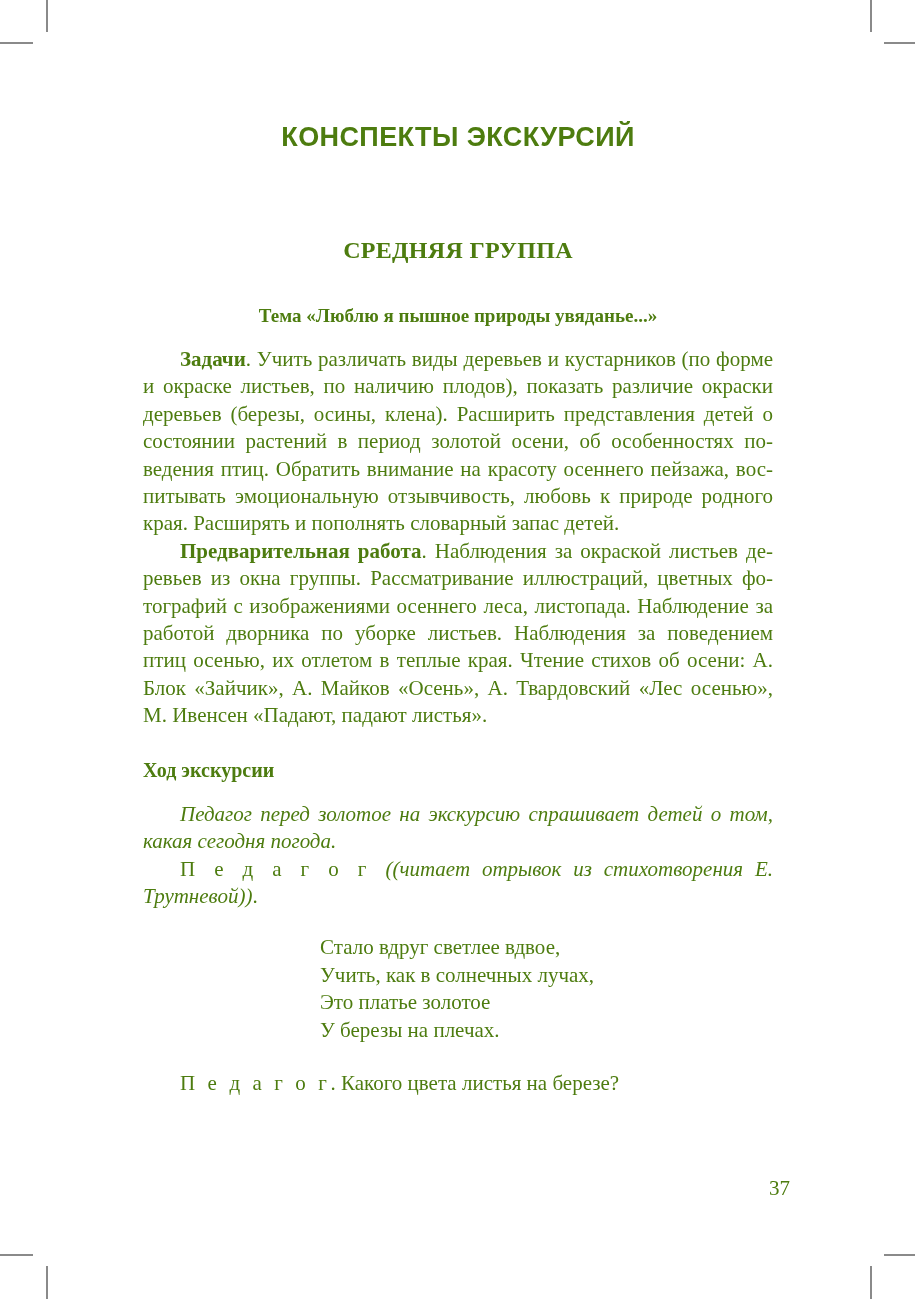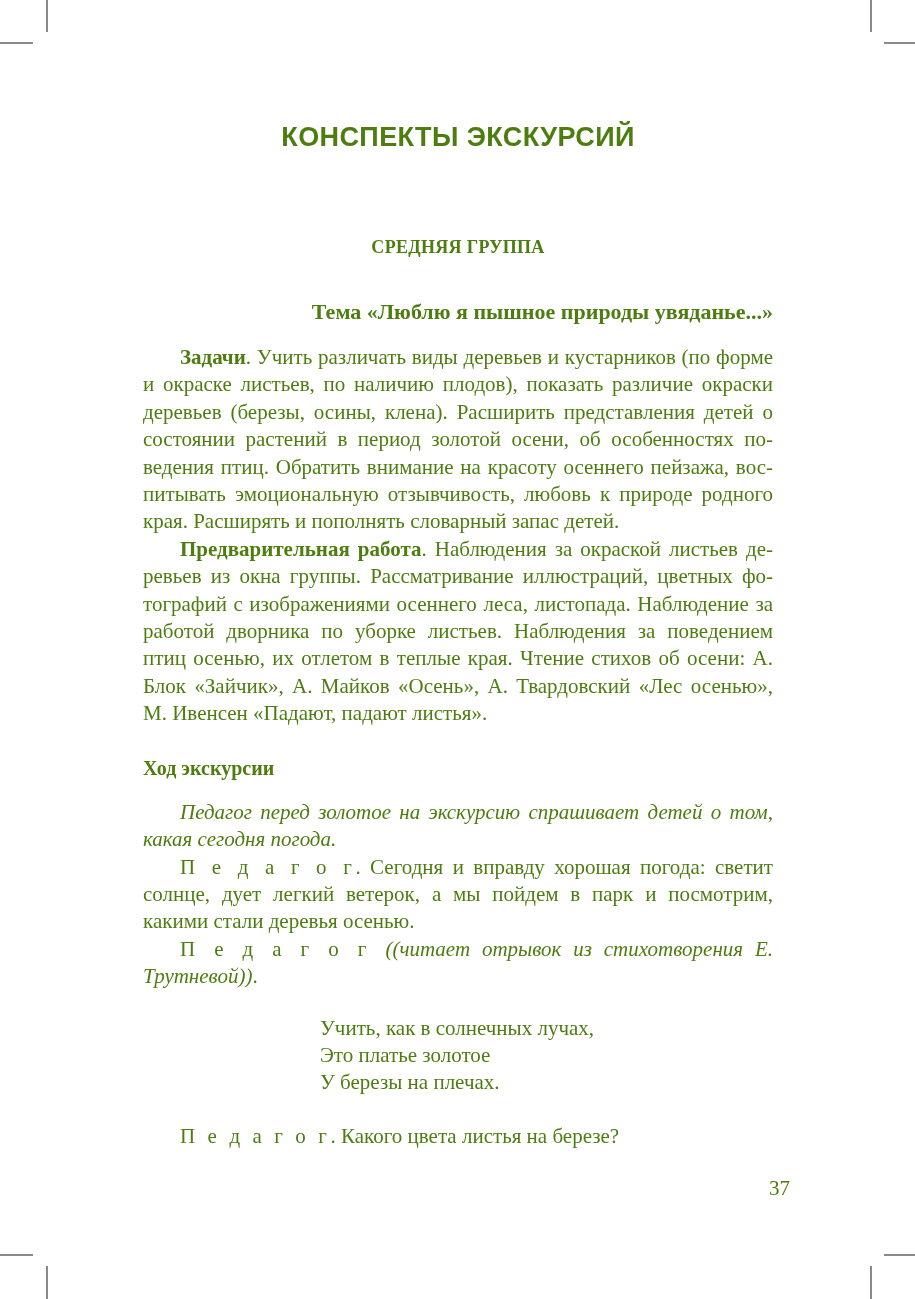--- a/index.html
+++ b/index.html
@@ -47,31 +47,31 @@
     font-weight: bold;
     font-size: 27px;
     letter-spacing: 0.4px;
     text-align: center;
     margin: 0;
     padding-top: 122px;
   }
 
   .group-heading {
     font-weight: bold;
-    font-size: 18px;
+    font-size: 24px;
     text-align: center;
     margin: 0;
     padding-top: 84px;
     letter-spacing: 0.3px;
   }
 
   .theme-heading {
     font-weight: bold;
-    font-size: 22px;
-    text-align: right;
+    font-size: 19px;
+    text-align: center;
     margin: 0;
     padding-top: 41px;
   }
 
   .section-heading {
     font-weight: bold;
     font-size: 20px;
     margin: 0;
     padding-top: 29px;
   }
@@ -134,26 +134,26 @@
     <h3 class="theme-heading">Тема «Люблю я пышное природы увяданье...»</h3>
 
     <p class="body first-after-heading"><span class="lead">Задачи</span><span>. Учить различать виды деревьев и кустарников (по фор­ме и окраске листьев, по наличию плодов), показать различие окра­ски деревьев (березы, осины, клена). Расширить представления детей о состоянии растений в период золотой осени, об особенностях по­ведения птиц. Обратить внимание на красоту осеннего пейзажа, вос­питывать эмоциональную отзывчивость, любовь к природе родного края. Расширять и пополнять словарный запас детей.</span></p>
 
     <p class="body"><span class="lead">Предварительная работа</span><span>. Наблюдения за окраской листьев де­ревьев из окна группы. Рассматривание иллюстраций, цветных фо­тографий с изображениями осеннего леса, листопада. Наблюдение за работой дворника по уборке листьев. Наблюдения за поведением птиц осенью, их отлетом в теплые края. Чтение стихов об осени: А. Блок «Зайчик», А. Майков «Осень», А. Твардовский «Лес осенью», М. Ивенсен «Падают, падают листья».</span></p>
 
     <h3 class="section-heading">Ход экскурсии</h3>
 
     <p class="body italic first-after-heading">Педагог перед золотое на экскурсию спрашивает детей о том, какая сегодня погода.</p>
 
-    <p class="body"><span class="spaced">П е д а г о г</span><span>. Сегодня и вправду хорошая погода: светит солнце, дует легкий ветерок, а мы пойдем в парк и посмотрим, какими стали деревья осенью.</span></p>
 
 
     <p class="body"><span class="spaced">П е д а г о г </span><span style="font-style:italic">(</span><span style="font-style:italic">(читает отрывок из стихотворения Е. Трутневой)</span><span style="font-style:italic">)</span><span>.</span></p>
 
     <div class="verse">
+      <div class="verse-line">Стало вдруг светлее вдвое,</div>
       <div class="verse-line">Учить, как в солнечных лучах,</div>
       <div class="verse-line">Это платье золотое</div>
       <div class="verse-line">У березы на плечах.</div>
     </div>
 
     <p class="body closing"><span class="spaced">П е д а г о г</span><span>. Какого цвета листья на березе?</span></p>
 
   </div>
 
   <div class="page-number">37</div>

